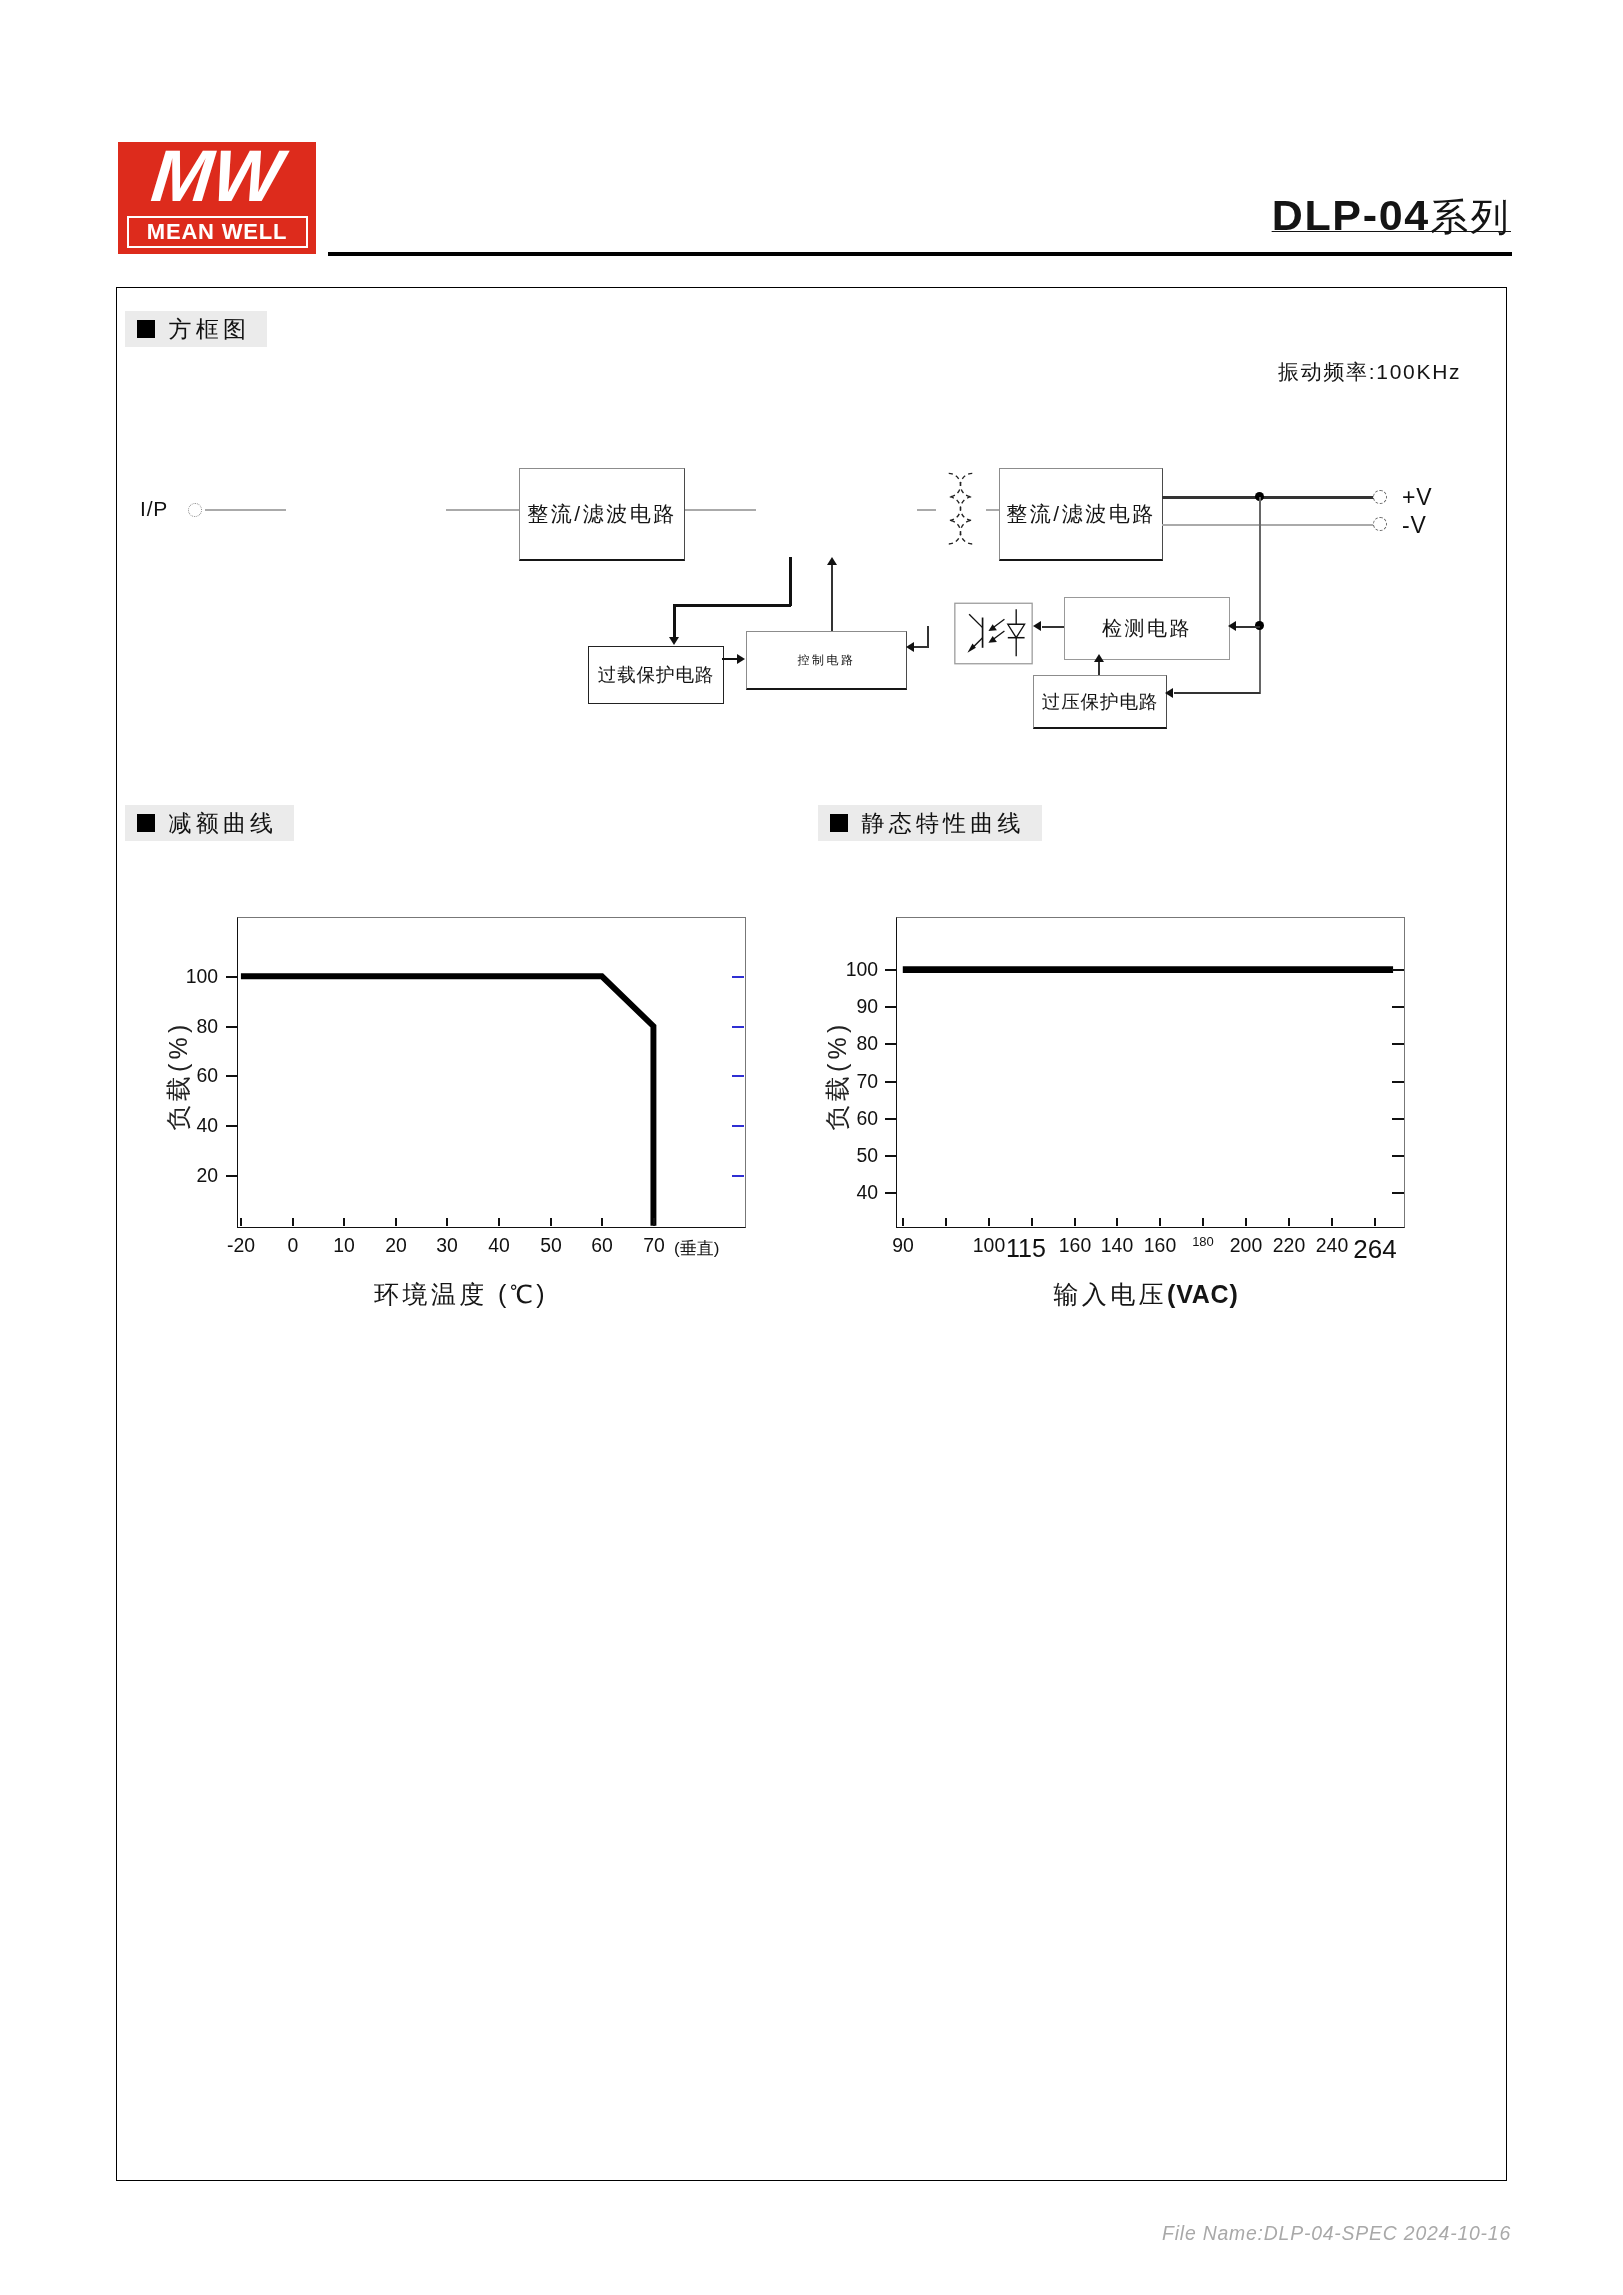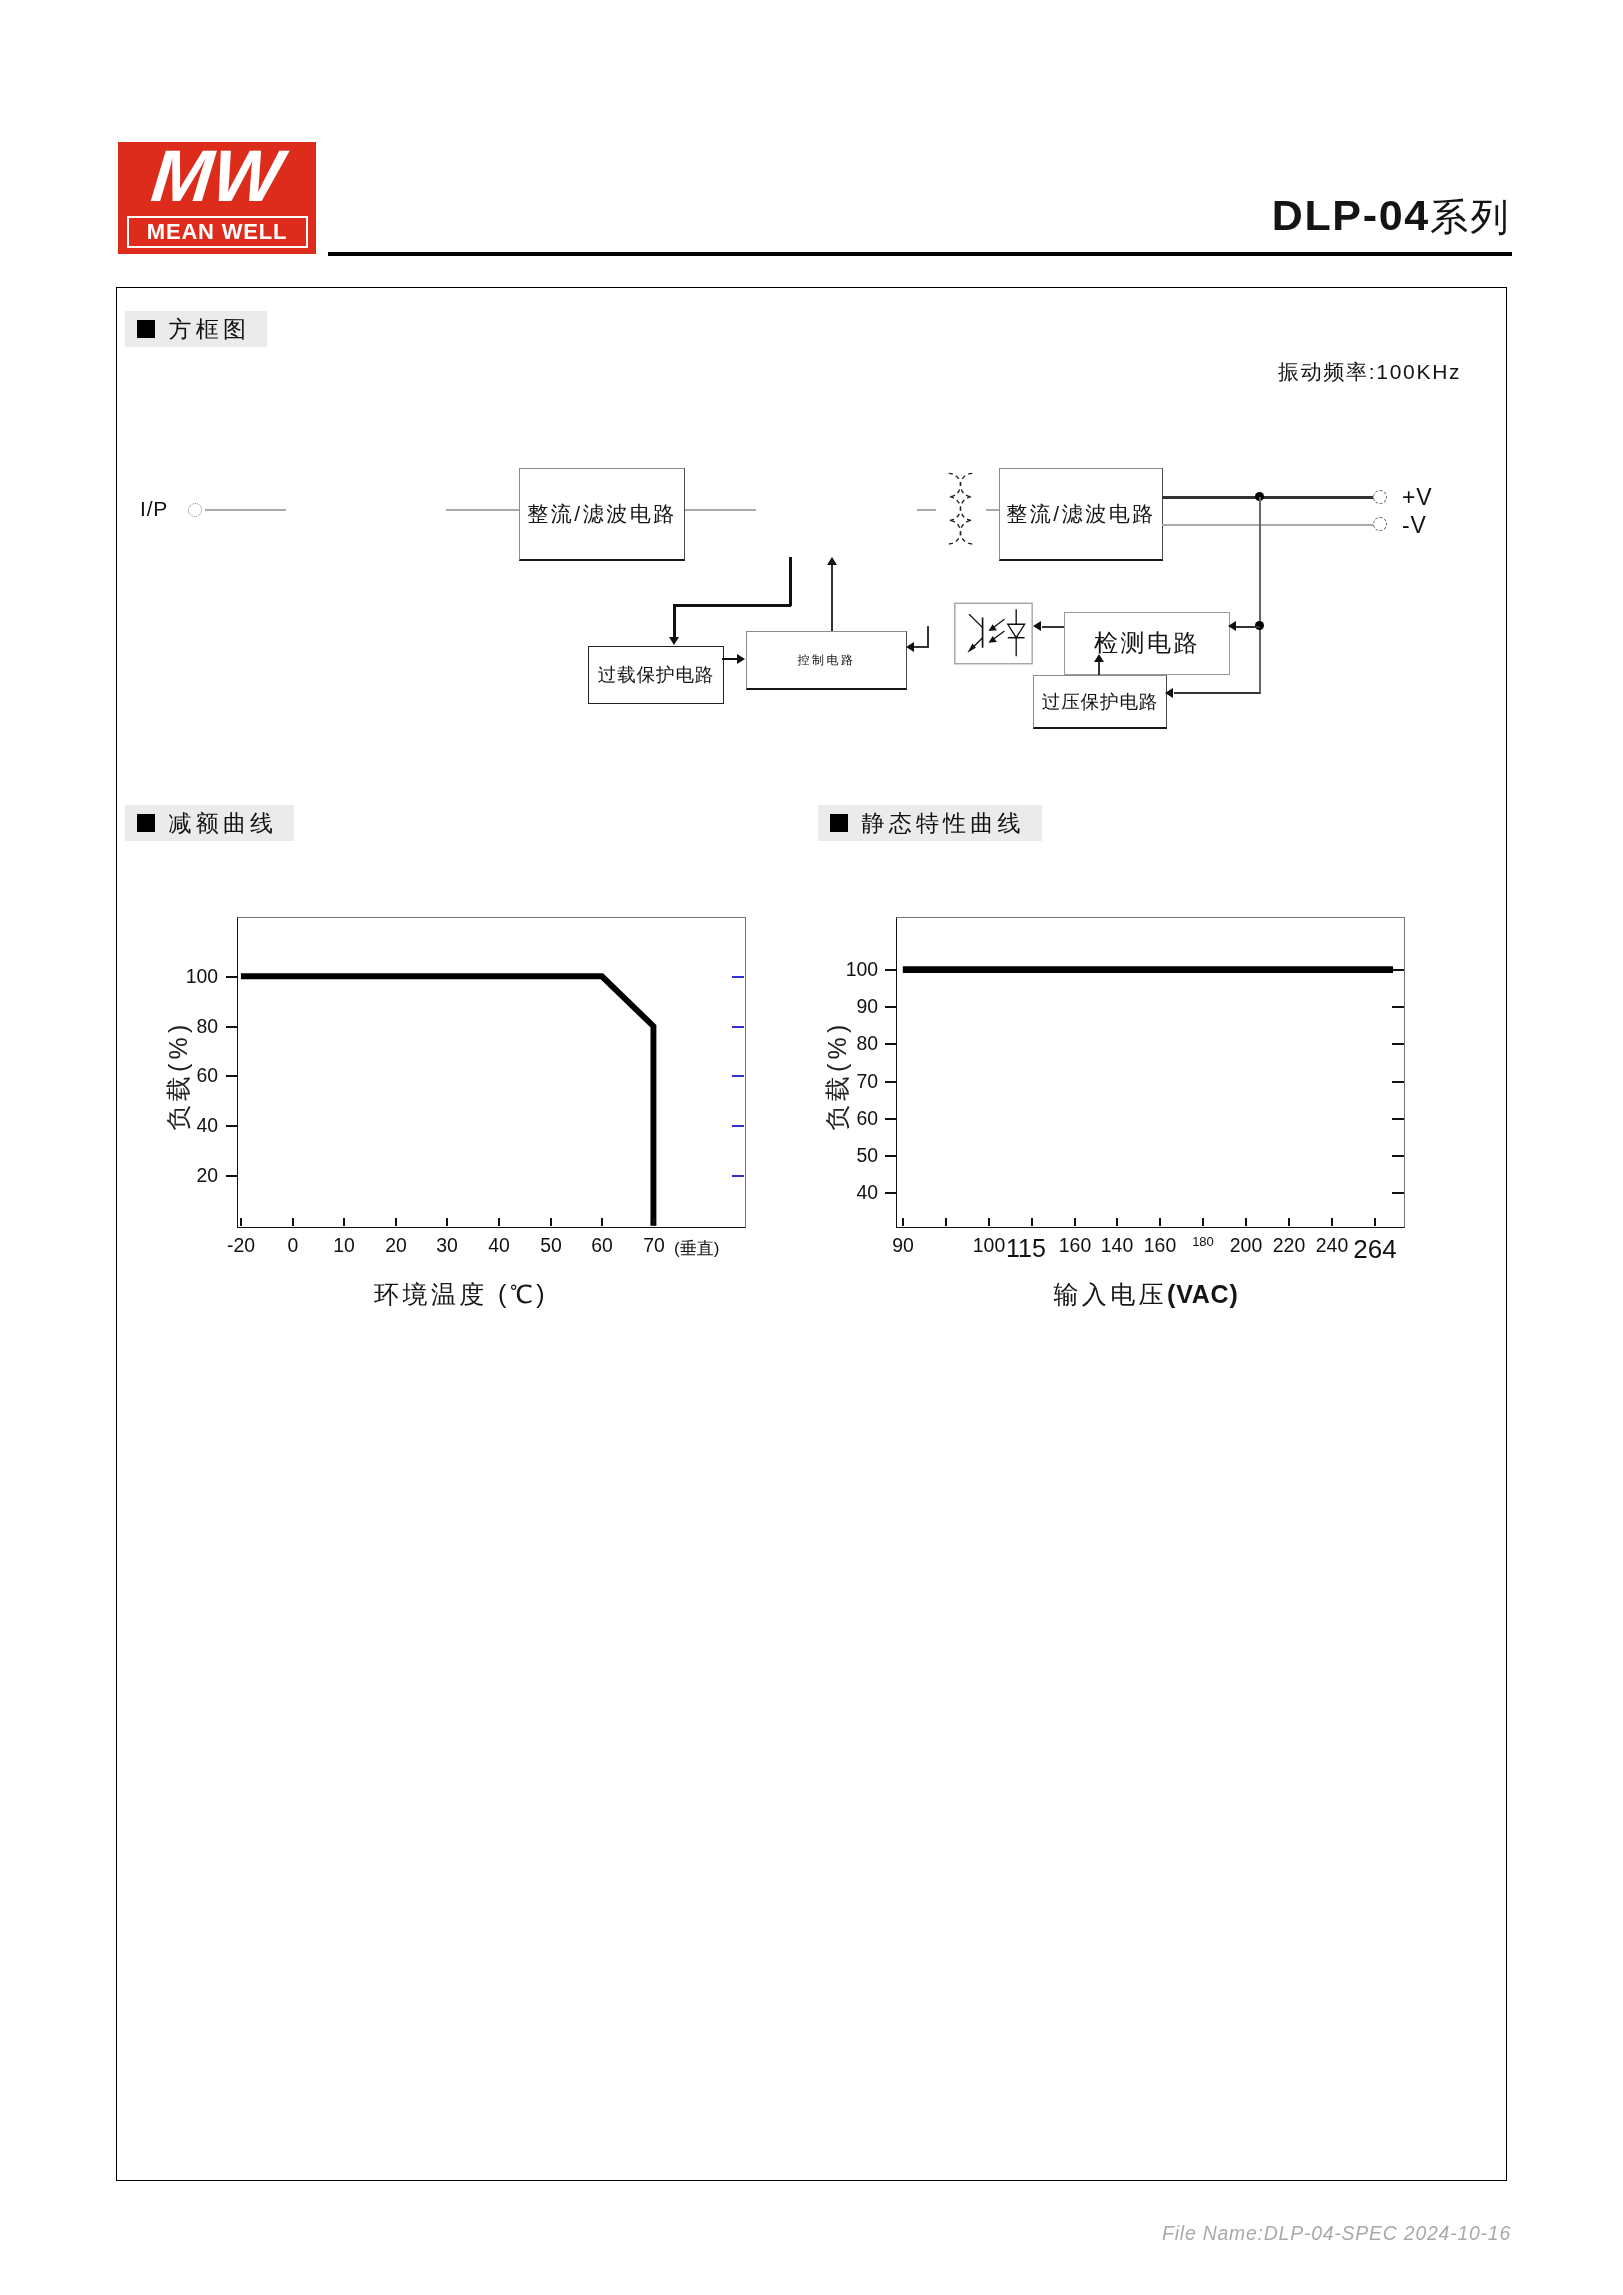--- a/index.html
+++ b/index.html
@@ -6,21 +6,21 @@
   #page{position:relative;width:1623px;height:2295px;background:#fff;
         font-family:"Liberation Sans",sans-serif;color:#141414;overflow:hidden;}
   .abs{position:absolute;}
   
   .logo{position:absolute;left:118px;top:142px;width:198px;height:112px;background:#dd2b1c;}
   .logo .mw{position:absolute;left:0;right:0;top:-5px;text-align:center;font-size:73px;
             font-weight:bold;font-style:italic;color:#fff;transform:skewX(-6deg);line-height:78px;}
   .logo .brand{position:absolute;left:8.5px;right:8.5px;bottom:6px;border:2.5px solid #fff;
                text-align:center;font-size:22px;font-weight:bold;color:#fff;letter-spacing:0.8px;padding:0.8px 0;}
   .pagetitle{position:absolute;left:331px;top:189px;font-size:40px;letter-spacing:6.8px;color:#101010;}
-  .series{position:absolute;top:191px;right:112px;white-space:nowrap;}
+  .series{position:absolute;top:191px;right:112px;white-space:nowrap;text-decoration:underline;}
   .series .b{font-size:43px;font-weight:bold;letter-spacing:1.7px;}
   .series .cn{font-size:38px;letter-spacing:2.5px;}
   .hline{position:absolute;left:328px;top:252px;width:1184px;height:4.2px;background:#000;}
   .frame{position:absolute;left:116px;top:287px;width:1389px;height:1892px;border:1.7px solid #000;background:#fff;}
   .seclabel{position:absolute;background:#ebebeb;display:flex;align-items:center;gap:13.5px;
             padding:0 17px 0 12px;height:36px;font-size:23px;letter-spacing:4.2px;color:#111;}
   .seclabel .sq{width:18px;height:18px;background:#000;flex:0 0 auto;}
   .note{position:absolute;left:1278px;top:358px;font-size:21px;letter-spacing:1.7px;}
   
   .dbox{position:absolute;background:#fff;border:0.8px solid #8c8c8c;border-bottom:2.5px solid #161616;
@@ -104,21 +104,21 @@
 
   <div class="wire" style="left:831px;top:565px;width:1.7px;height:66px;background:#333;"></div>
   <div class="arr u" style="left:827px;top:557px;"></div>
 
   <div class="dbox" style="left:588px;top:646px;width:134px;height:56px;font-size:18.6px;letter-spacing:0.8px;border:1.7px solid #222;">
     <div>过载保护电路</div>
   </div>
   <div class="dbox" style="left:746px;top:631px;width:159px;height:56px;font-size:12px;">
     <div>控制电路</div>
   </div>
-  <div class="dbox" style="left:1064px;top:597px;width:164px;height:61px;font-size:24px;border:1.3px solid #999;margin-top:15px;">
+  <div class="dbox" style="left:1064px;top:597px;width:164px;height:61px;font-size:20px;border:1.3px solid #999;">
     <div>检测电路</div>
   </div>
   <div class="dbox" style="left:1033px;top:675px;width:132px;height:51px;font-size:18.6px;letter-spacing:0.8px;">
     <div>过压保护电路</div>
   </div>
 
   <svg class="abs" style="left:954px;top:602px;" width="79" height="63" viewBox="0 0 94 74">
     <rect x="1" y="1" width="92" height="72" fill="#fff" stroke="#9a9a9a" stroke-width="1.5"></rect>
     <line x1="34" y1="18" x2="34" y2="54" stroke="#111" stroke-width="2"></line>
     <line x1="34" y1="30" x2="18" y2="14" stroke="#111" stroke-width="1.6"></line>

